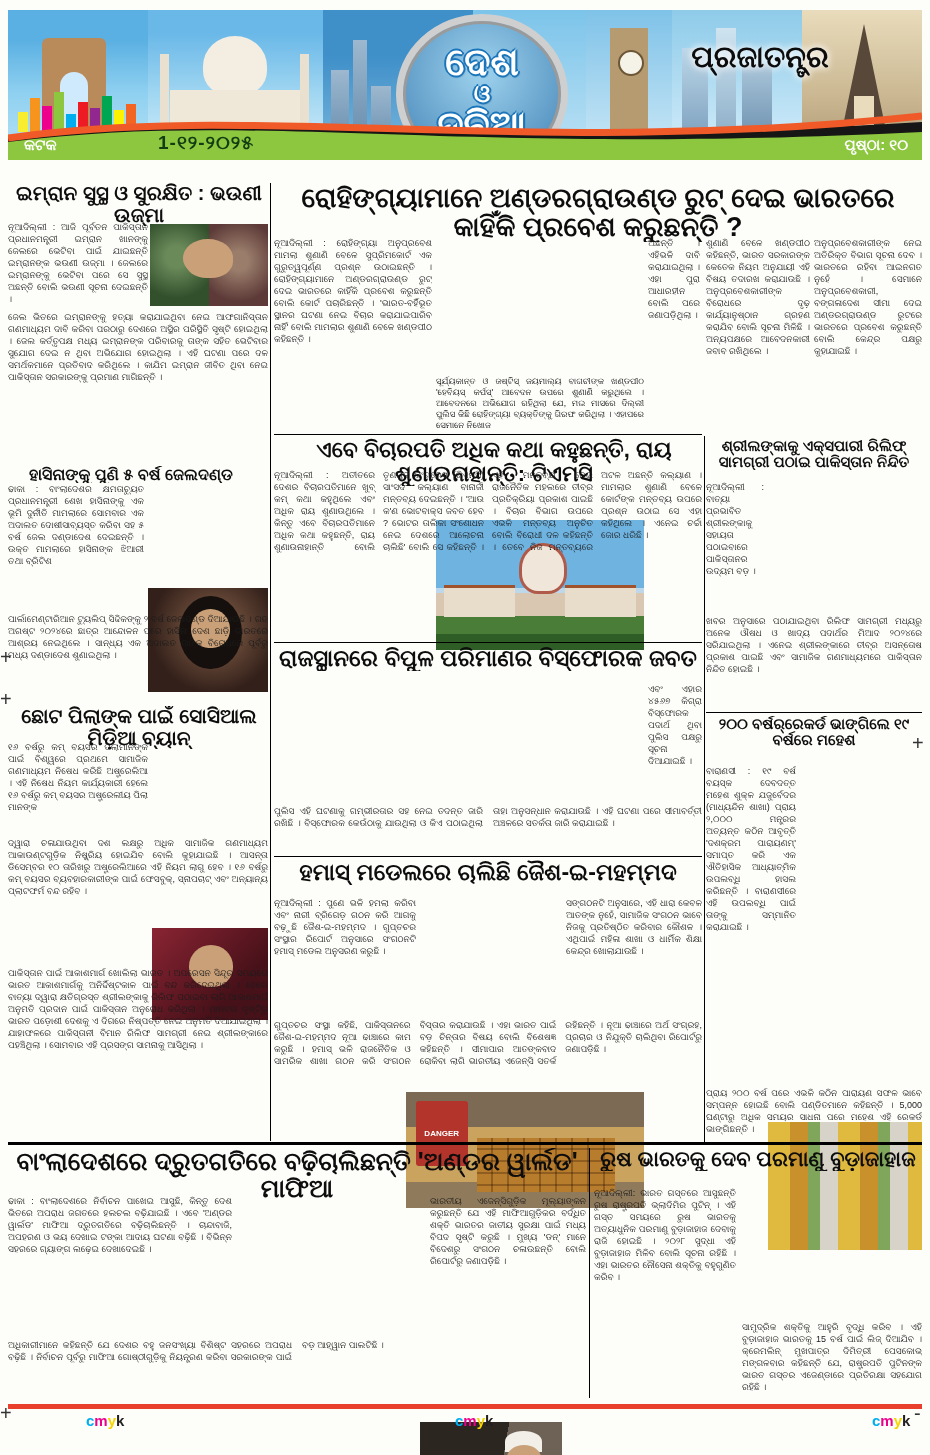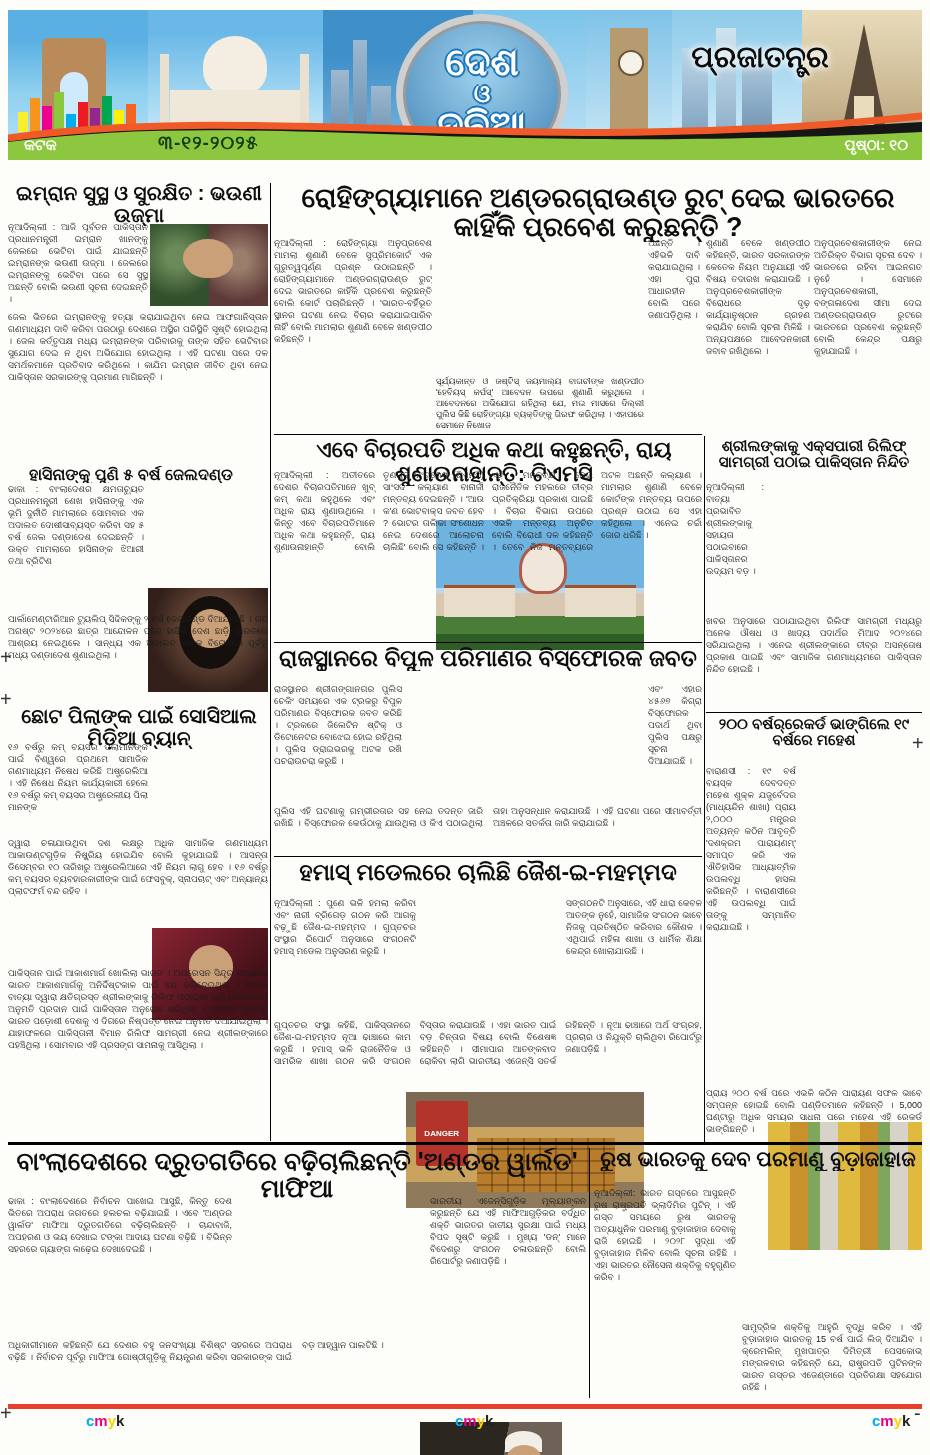--- a/index.html
+++ b/index.html
@@ -144,21 +144,21 @@
     </div>
 
     <div id="brand" class="abs">ପ୍ରଜାତନ୍ତ୍ର</div>
 
     <svg id="mast-wave" class="abs" viewBox="0 0 914 64" preserveAspectRatio="none">
       <path d="M0,40 C220,6 380,58 914,26 L914,64 L0,64 Z" fill="#161616"></path>
       <path d="M0,46 C250,14 430,60 914,36 L914,64 L0,64 Z" fill="#8dc63f"></path>
       <path d="M0,42 C250,6 520,62 914,20" fill="none" stroke="#f05a28" stroke-width="7"></path>
     </svg>
     <div class="wave-txt abs" id="mast-city">କଟକ</div>
-    <div class="wave-txt abs" id="mast-date">୩-୧୨-୨୦୨୫</div>
+    <div class="wave-txt abs" id="mast-date">1-୧୨-୨୦୨୫</div>
     <div class="wave-txt abs" id="mast-page">ପୃଷ୍ଠା: ୧୦</div>
   </div>
 
   <div class="abs hl" style="left:8px;top:183px;width:262px;font-size:20px;">ଇମ୍ରାନ ସୁସ୍ଥ ଓ ସୁରକ୍ଷିତ : ଭଉଣୀ ଉଜ୍‌ମା</div>
   <div class="abs bd" style="left:8px;top:222px;width:140px;height:88px;">ନୂଆଦିଲ୍ଲୀ : ଆଜି ପୂର୍ବତନ ପାକିସ୍ତାନ ପ୍ରଧାନମନ୍ତ୍ରୀ ଇମ୍ରାନ ଖାନଙ୍କୁ ଜେଲରେ ଭେଟିବା ପାଇଁ ଯାଇଛନ୍ତି ଇମ୍ରାନଙ୍କ ଭଉଣୀ ଉଜ୍‌ମା । ଜେଲରେ ଇମ୍ରାନଙ୍କୁ ଭେଟିବା ପରେ ସେ ସୁସ୍ଥ ଅଛନ୍ତି ବୋଲି ଭଉଣୀ ସୂଚନା ଦେଇଛନ୍ତି ।</div>
   <div class="abs photo ph-imran" style="left:150px;top:224px;width:118px;height:82px;">
     <div class="pL">
         <div class="face" style="position:absolute;left:28%;top:18%;width:42%;height:46%;"></div>
       </div>
     <div class="pR">
@@ -197,21 +197,20 @@
   <div class="abs bd" style="left:648px;top:238px;width:52px;height:194px;">ଅଛନ୍ତି । ଏହିଭଳି ଦାବି କରାଯାଇଥିଲା । ଏହା ପୁରା ଆଧାରହୀନ ବୋଲି ପରେ ଜଣାପଡ଼ିଥିଲା ।</div>
   <div class="abs bd" style="left:706px;top:238px;width:104px;height:194px;">ଶୁଣାଣି ବେଳେ ଖଣ୍ଡପୀଠ କହିଛନ୍ତି, ଭାରତ ସରକାରଙ୍କ କେତେକ ନିୟମ ଅନୁଯାୟୀ ଏହି ବିଷୟ ତଦାରଖ କରାଯାଉଛି । ଅନୁପ୍ରବେଶକାରୀଙ୍କ ବିରୋଧରେ ଦୃଢ଼ କାର୍ଯ୍ୟାନୁଷ୍ଠାନ ଗ୍ରହଣ କରାଯିବ ବୋଲି ସୂଚନା ମିଳିଛି । ଅନ୍ୟପକ୍ଷରେ ଆବେଦନକାରୀ ଜବାବ ରଖିଥିଲେ ।</div>
   <div class="abs bd" style="left:814px;top:238px;width:108px;height:194px;">ଅନୁପ୍ରବେଶକାରୀଙ୍କ ନେଇ ଅତିରିକ୍ତ ବିଭାଗ ସୂଚନା ଦେବ । ଭାରତରେ ରହିବା ଆଇନଗତ ନୁହେଁ । ସେମାନେ ଅନୁପ୍ରବେଶକାରୀ, ବଙ୍ଗଳାଦେଶ ସୀମା ଦେଇ ଅଣ୍ଡରଗ୍ରାଉଣ୍ଡ ରୁଟରେ ଭାରତରେ ପ୍ରବେଶ କରୁଛନ୍ତି ବୋଲି କେନ୍ଦ୍ର ପକ୍ଷରୁ କୁହାଯାଇଛି ।</div>
 
   <div class="abs hr" style="left:274px;top:434px;width:428px;"></div>
   <div class="abs hl" style="left:280px;top:438px;width:428px;font-size:22px;">ଏବେ ବିଚାରପତି ଅଧିକ କଥା କହୁଛନ୍ତି, ରାୟ ଶୁଣାଉନାହାନ୍ତି: ଟିଏମସି</div>
   <div class="abs bd" style="left:274px;top:470px;width:428px;height:168px;column-count:4;column-gap:8px;">ନୂଆଦିଲ୍ଲୀ : ଅତୀତରେ ଦେଶର ବିଚାରପତିମାନେ ଖୁବ୍ କମ୍ କଥା କହୁଥିଲେ ଏବଂ ଅଧିକ ରାୟ ଶୁଣାଉଥିଲେ । କିନ୍ତୁ ଏବେ ବିଚାରପତିମାନେ ଅଧିକ କଥା କହୁଛନ୍ତି, ରାୟ ଶୁଣାଉନାହାନ୍ତି ବୋଲି ତୃଣମୂଳ କଂଗ୍ରେସ (ଟିଏମସି) ସାଂସଦ କଲ୍ୟାଣ ବାନାର୍ଜୀ ମନ୍ତବ୍ୟ ଦେଇଛନ୍ତି । 'ଆଉ କ'ଣ ଭୋଟବାକ୍ସ ଜବତ ହେବ ? ଭୋଟର ତାଲିକା ସଂଶୋଧନ ନେଇ ଦେଶରେ ଆଲୋଚନା ଚାଲିଛି' ବୋଲି ସେ କହିଛନ୍ତି । ଏହି ମନ୍ତବ୍ୟ ନେଇ ରାଜନୈତିକ ମହଲରେ ତୀବ୍ର ପ୍ରତିକ୍ରିୟା ପ୍ରକାଶ ପାଇଛି । ବିଚାର ବିଭାଗ ଉପରେ ଏଭଳି ମନ୍ତବ୍ୟ ଅନୁଚିତ ବୋଲି ବିରୋଧୀ ଦଳ କହିଛନ୍ତି । ତେବେ ନିଜ ମନ୍ତବ୍ୟରେ ଅଟଳ ଅଛନ୍ତି କଲ୍ୟାଣ । ମାମଲାର ଶୁଣାଣି ବେଳେ କୋର୍ଟଙ୍କ ମନ୍ତବ୍ୟ ଉପରେ ପ୍ରଶ୍ନ ଉଠାଇ ସେ ଏହା କହିଥିଲେ । ଏନେଇ ଚର୍ଚ୍ଚା ଜୋର ଧରିଛି ।</div>
 
   <div class="abs hr" style="left:274px;top:642px;width:428px;"></div>
   <div class="abs hl" style="left:274px;top:646px;width:428px;font-size:23px;">ରାଜସ୍ଥାନରେ ବିପୁଳ ପରିମାଣର ବିସ୍ଫୋରକ ଜବତ</div>
-  <div class="abs bd" style="left:274px;top:684px;width:128px;height:118px;">ରାଜସ୍ଥାନର ଶ୍ରୀଗଙ୍ଗାନଗର ପୁଲିସ ଚେକିଂ ସମୟରେ ଏକ ଟ୍ରକରୁ ବିପୁଳ ପରିମାଣର ବିସ୍ଫୋରକ ଜବତ କରିଛି । ଟ୍ରକରେ ଜିଲେଟିନ ଷ୍ଟିକ୍ ଓ ଡିଟୋନେଟର ବୋଝେଇ ହୋଇ ରହିଥିଲା । ପୁଲିସ ଡ୍ରାଇଭରକୁ ଅଟକ ରଖି ପଚରାଉଚରା କରୁଛି ।</div>
   <div class="abs photo ph-expl" style="left:406px;top:684px;width:238px;height:116px;">
     <div class="truck">
         <span>DANGER</span>
       </div>
     <div class="crates"></div>
   </div>
   <div class="abs bd" style="left:648px;top:684px;width:54px;height:118px;">ଏବଂ ଏହାର ୪୫୬୭ କିଗ୍ରା ବିସ୍ଫୋରକ ପଦାର୍ଥ ଥିବା ପୁଲିସ ପକ୍ଷରୁ ସୂଚନା ଦିଆଯାଇଛି ।</div>
   <div class="abs bd" style="left:274px;top:806px;width:428px;height:48px;column-count:2;column-gap:10px;">ପୁଲିସ ଏହି ଘଟଣାକୁ ଗମ୍ଭୀରତାର ସହ ନେଇ ତଦନ୍ତ ଜାରି ରଖିଛି । ବିସ୍ଫୋରକ କେଉଁଠାକୁ ଯାଉଥିଲା ଓ କିଏ ପଠାଇଥିଲା ତାହା ଅନୁସନ୍ଧାନ କରାଯାଉଛି । ଏହି ଘଟଣା ପରେ ସୀମାବର୍ତ୍ତୀ ଅଞ୍ଚଳରେ ସତର୍କତା ଜାରି କରାଯାଇଛି ।</div>
 
   <div class="abs hr" style="left:274px;top:856px;width:428px;"></div>

